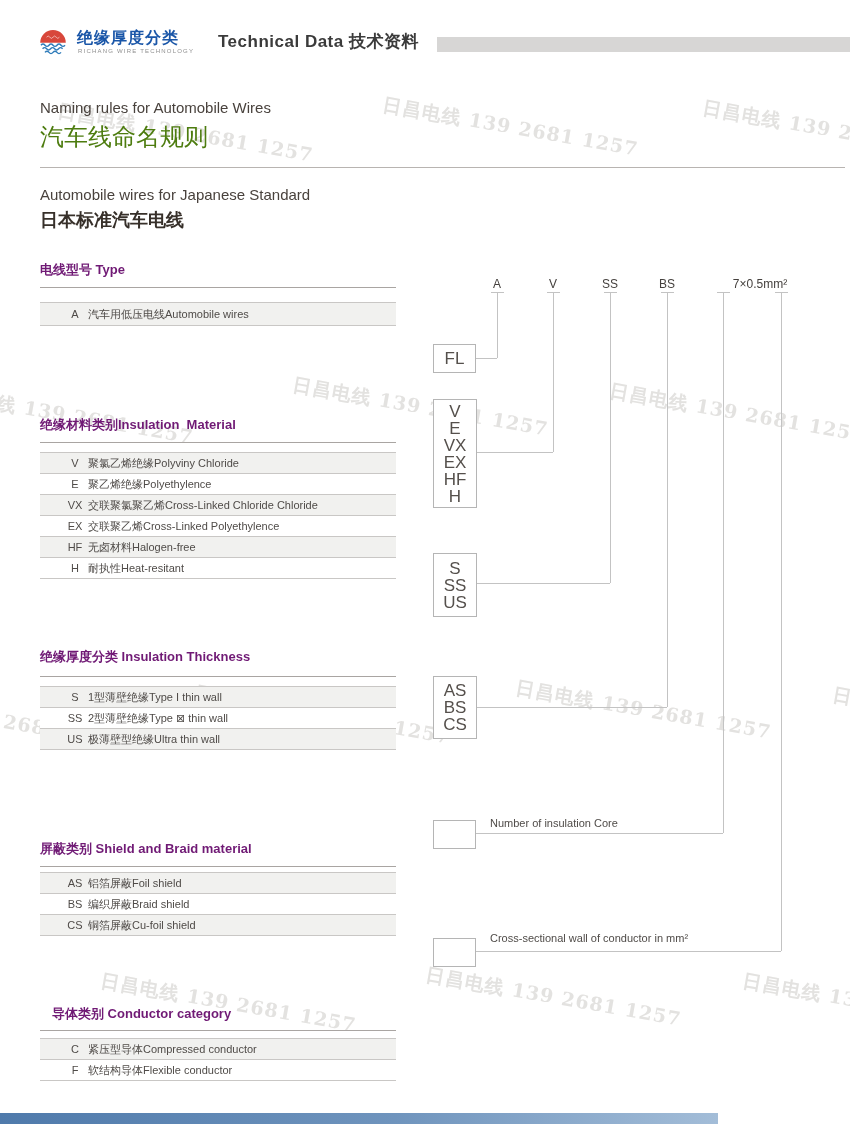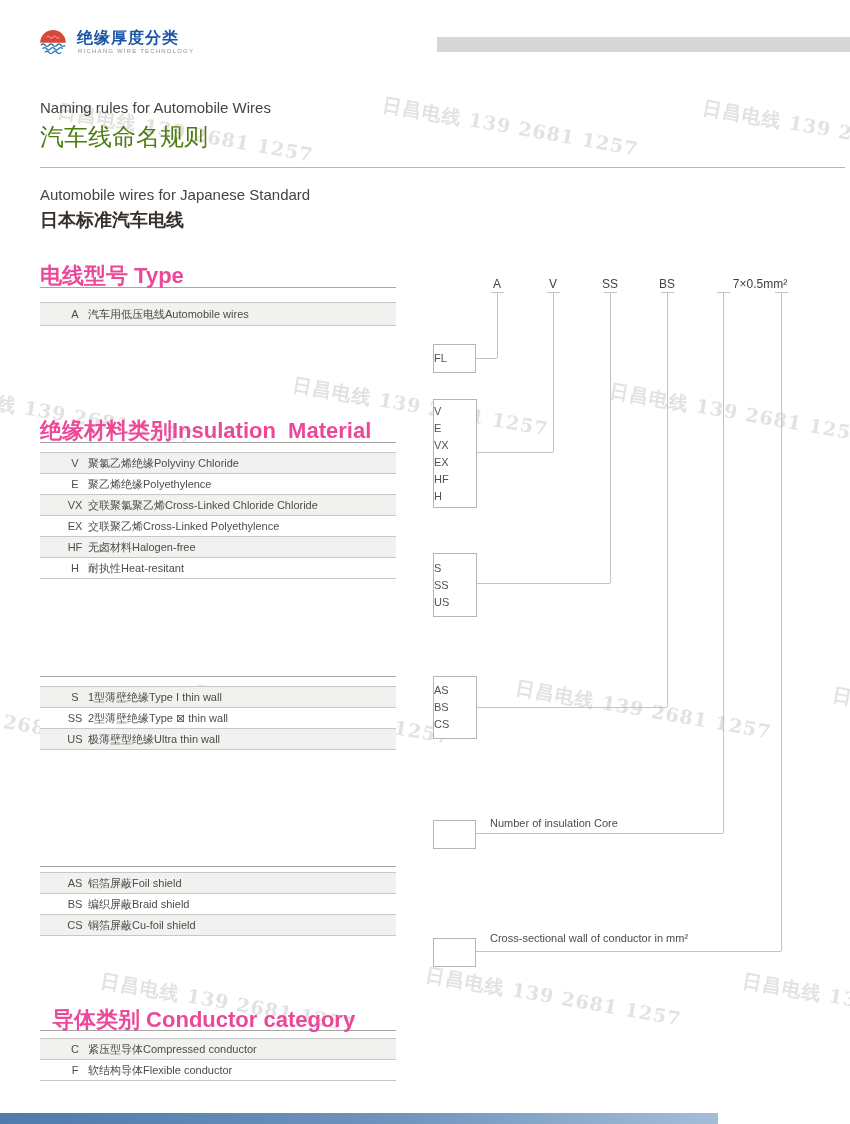--- a/index.html
+++ b/index.html
@@ -19,42 +19,42 @@
   .header-bar{position:absolute;left:437px;top:37px;width:413px;height:15px;background:#d7d6d5;}
 
   
   .t-en{position:absolute;left:40px;top:99px;font-size:15px;color:#49423d;font-weight:500;z-index:1;}
   .t-cn{position:absolute;left:40px;top:121px;font-size:24px;color:#4d7c0f;font-weight:normal;z-index:1;}
   .t-rule{position:absolute;left:40px;top:167px;width:805px;height:1px;background:#b8b4b1;}
   .st-en{position:absolute;left:40px;top:186px;font-size:15px;color:#49423d;font-weight:500;}
   .st-cn{position:absolute;left:40px;top:208px;font-size:18px;color:#37302a;font-weight:bold;}
 
   
-  .sec-title{position:absolute;left:40px;font-size:22px;font-weight:bold;color:#ec4899;white-space:pre;z-index:1;}
+  .sec-title{position:absolute;left:40px;font-size:13px;font-weight:bold;color:#701a75;white-space:pre;z-index:1;}
   .sec-rule{position:absolute;left:40px;width:356px;height:1px;background:#a9a5a2;}
   .table{position:absolute;left:40px;width:356px;border-top:1px solid #c9c7c5;z-index:1;}
   .row{height:20px;line-height:20px;border-bottom:1px solid #c9c7c5;display:flex;
        font-size:11px;color:#4f4b48;background:#ffffff;}
   .row:nth-child(odd){background:#f1f1ef;}
   .row .code{width:26px;margin-left:22px;text-align:center;flex:none;}
   .row .desc{margin-left:0;white-space:nowrap;text-align:right;}
 
   #sec1-title{top:261px;} #sec1-rule{top:287px;} #sec1-table{top:302px;} #sec1-table .row{height:22px;line-height:22px;}
   #sec2-title{top:416px;} #sec2-rule{top:442px;} #sec2-table{top:452px;}
   #sec3-title{top:648px;} #sec3-rule{top:676px;} #sec3-table{top:686px;}
   #sec4-title{top:840px;} #sec4-rule{top:866px;} #sec4-table{top:872px;}
   #sec5-title{top:1005px;margin-left:12px;} #sec5-rule{top:1030px;} #sec5-table{top:1038px;}
 
   
   .vline{position:absolute;width:1px;background:#c3c3c3;z-index:0;}
   .vcap{position:absolute;height:1px;width:13px;background:#c3c3c3;z-index:0;}
   .hconn{position:absolute;height:1px;background:#c3c3c3;z-index:0;}
   .dbox{position:absolute;background:#ffffff;border:1px solid #b5b5b5;z-index:1;
-        display:flex;flex-direction:column;align-items:flex-start;justify-content:center;
-        font-size:11px;color:#55504c;}
+        display:flex;flex-direction:column;align-items:center;justify-content:center;
+        font-size:17px;color:#55504c;}
   .dbox div{line-height:17px;}
   .dlabel{position:absolute;font-size:12px;color:#45413e;text-align:center;z-index:1;}
   .dnote{position:absolute;font-size:11px;color:#4f4b48;z-index:1;background:transparent;}
 
   
   .footer-bar{position:absolute;left:0;top:1113px;width:718px;height:11px;
               background:linear-gradient(90deg,#4f7aab 0%,#6f94bd 55%,#a3bdd8 100%);}
 </style>
 </head>
 <body>
@@ -77,20 +77,21 @@
 
   <svg class="logo-mark" viewBox="0 0 40 40">
     <path d="M4 21 A16 16 0 0 1 36 21 L4 21 Z" fill="#d8473b"></path>
     <path d="M12 14 q2 -3 4 0 t4 0 t4 0 t4 0" stroke="#ffffff" stroke-width="1" fill="none" opacity="0.7"></path>
     <path d="M5 24 q2.5 -3 5 0 t5 0 t5 0 t5 0 t5 0 t5 0" stroke="#2f7cba" stroke-width="1.8" fill="none"></path>
     <path d="M7 28.5 q2.5 -3 5 0 t5 0 t5 0 t5 0 t5 0" stroke="#2f7cba" stroke-width="1.8" fill="none"></path>
     <path d="M10 33 q2.5 -3 5 0 t5 0 t5 0 t5 0" stroke="#2f7cba" stroke-width="1.8" fill="none"></path>
   </svg>
   <div class="logo-cn">绝缘厚度分类</div>
   <div class="logo-en">RICHANG WIRE TECHNOLOGY</div>
+  <div class="page-title">Technical Data 技术资料</div>
   <div class="header-bar"></div>
 
   <div class="t-en">Naming rules for Automobile Wires</div>
   <div class="t-cn">汽车线命名规则</div>
   <div class="t-rule"></div>
   <div class="st-en">Automobile wires for Japanese Standard</div>
   <div class="st-cn">日本标准汽车电线</div>
 
   <div class="sec-title" id="sec1-title">电线型号 Type</div>
   <div class="sec-rule" id="sec1-rule"></div>
@@ -123,36 +124,38 @@
     <div class="row">
       <span class="code">HF</span>
       <span class="desc">无卤材料Halogen-free</span>
     </div>
     <div class="row">
       <span class="code">H</span>
       <span class="desc">耐执性Heat-resitant</span>
     </div>
   </div>
 
+  <div class="sec-title" id="sec3-title">绝缘厚度分类 Insulation Thickness</div>
   <div class="sec-rule" id="sec3-rule"></div>
   <div class="table" id="sec3-table">
     <div class="row">
       <span class="code">S</span>
       <span class="desc">1型薄壁绝缘Type I thin wall</span>
     </div>
     <div class="row">
       <span class="code">SS</span>
       <span class="desc">2型薄壁绝缘Type ⊠ thin wall</span>
     </div>
     <div class="row">
       <span class="code">US</span>
       <span class="desc">极薄壁型绝缘Ultra thin wall</span>
     </div>
   </div>
 
+  <div class="sec-title" id="sec4-title">屏蔽类别 Shield and Braid material</div>
   <div class="sec-rule" id="sec4-rule"></div>
   <div class="table" id="sec4-table">
     <div class="row">
       <span class="code">AS</span>
       <span class="desc">铝箔屏蔽Foil shield</span>
     </div>
     <div class="row">
       <span class="code">BS</span>
       <span class="desc">编织屏蔽Braid shield</span>
     </div>

